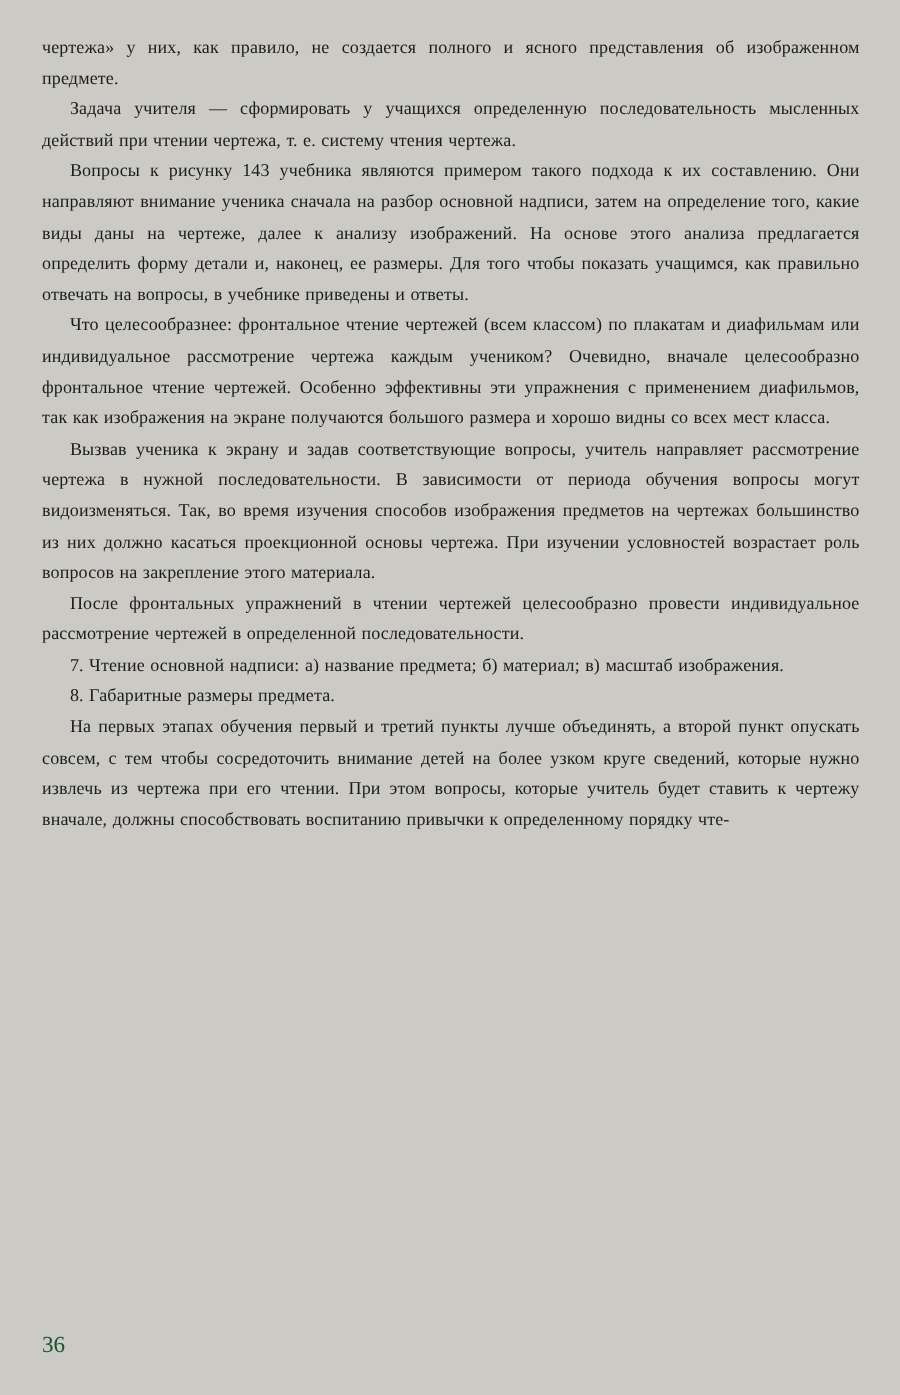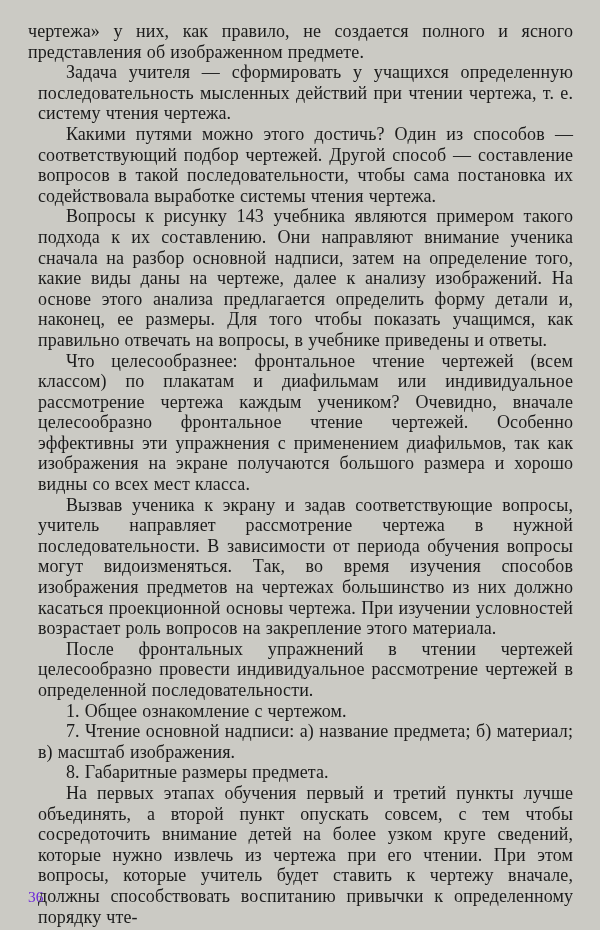--- a/index.html
+++ b/index.html
@@ -16,50 +16,47 @@
   }
   .page {
     position: absolute;
     inset: 0;
     padding: 21px 27px 0 28px;
     box-sizing: border-box;
     color: #1b1b1b;
   }
   .page-text p.para {
     margin: 0;
-    font-size: 18px;
+    font-size: 12px;
     line-height: 20.6px;
     text-align: justify;
     text-justify: inter-word;
     letter-spacing: 0.1px;
     word-spacing: 0.5px;
   }
   .page-text p.para.indent {
     text-indent: 1.55em;
-    margin-left: 10px;
   }
   .page-number {
     position: absolute;
     left: 28px;
     top: 888px;
     font-size: 15.4px;
-    color: #6d28d9;
+    color: #14532d;
   }
 </style>
 </head>
 <body style="background: rgb(203, 202, 196);">
 
 <div class="page" style="color: rgb(27, 27, 27);">
   <div class="page-text">
       <p class="para">чертежа» у них, как правило, не создается полного и ясного представления об изображенном предмете.</p>
       <p class="para indent">Задача учителя — сформировать у учащихся определенную последовательность мысленных действий при чтении чертежа, т. е. систему чтения чертежа.</p>
-      <p class="para indent">Какими путями можно этого достичь? Один из способов — соответствующий подбор чертежей. Другой способ — составление вопросов в такой последовательности, чтобы сама постановка их содействовала выработке системы чтения чертежа.</p>
       <p class="para indent">Вопросы к рисунку 143 учебника являются примером такого подхода к их составлению. Они направляют внимание ученика сначала на разбор основной надписи, затем на определение того, какие виды даны на чертеже, далее к анализу изображений. На основе этого анализа предлагается определить форму детали и, наконец, ее размеры. Для того чтобы показать учащимся, как правильно отвечать на вопросы, в учебнике приведены и ответы.</p>
       <p class="para indent">Что целесообразнее: фронтальное чтение чертежей (всем классом) по плакатам и диафильмам или индивидуальное рассмотрение чертежа каждым учеником? Очевидно, вначале целесообразно фронтальное чтение чертежей. Особенно эффективны эти упражнения с применением диафильмов, так как изображения на экране получаются большого размера и хорошо видны со всех мест класса.</p>
       <p class="para indent">Вызвав ученика к экрану и задав соответствующие вопросы, учитель направляет рассмотрение чертежа в нужной последовательности. В зависимости от периода обучения вопросы могут видоизменяться. Так, во время изучения способов изображения предметов на чертежах большинство из них должно касаться проекционной основы чертежа. При изучении условностей возрастает роль вопросов на закрепление этого материала.</p>
       <p class="para indent">После фронтальных упражнений в чтении чертежей целесообразно провести индивидуальное рассмотрение чертежей в определенной последовательности.</p>
-      <p class="para indent">1. Общее ознакомление с чертежом.</p>
       <p class="para indent">7. Чтение основной надписи: а) название предмета; б) материал; в) масштаб изображения.</p>
       <p class="para indent">8. Габаритные размеры предмета.</p>
       <p class="para indent">На первых этапах обучения первый и третий пункты лучше объединять, а второй пункт опускать совсем, с тем чтобы сосредоточить внимание детей на более узком круге сведений, которые нужно извлечь из чертежа при его чтении. При этом вопросы, которые учитель будет ставить к чертежу вначале, должны способствовать воспитанию привычки к определенному порядку чте-</p>
     </div>
   <div class="page-number">36</div>
 </div>
 
 </body></html>

